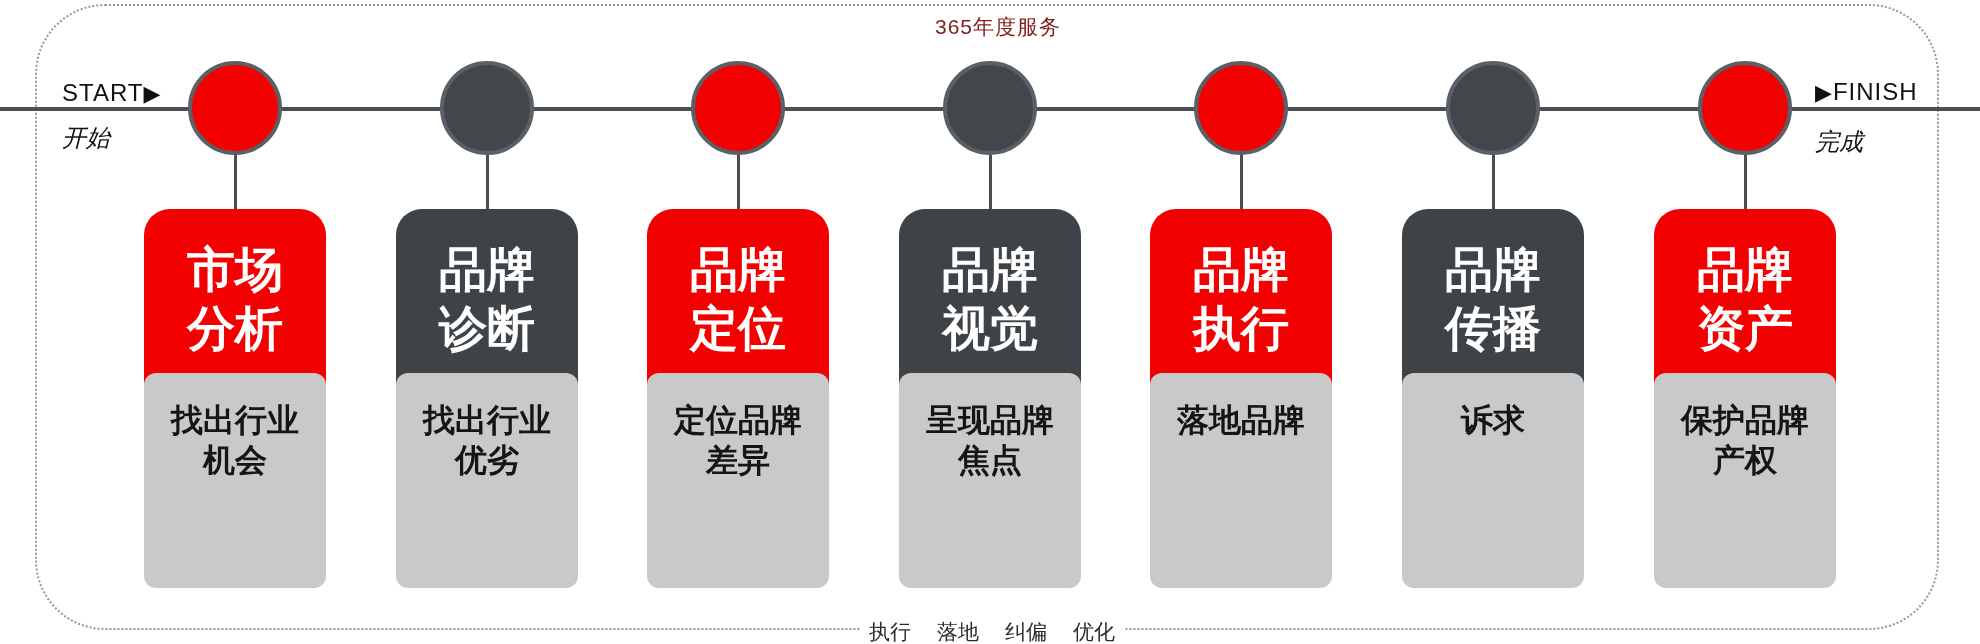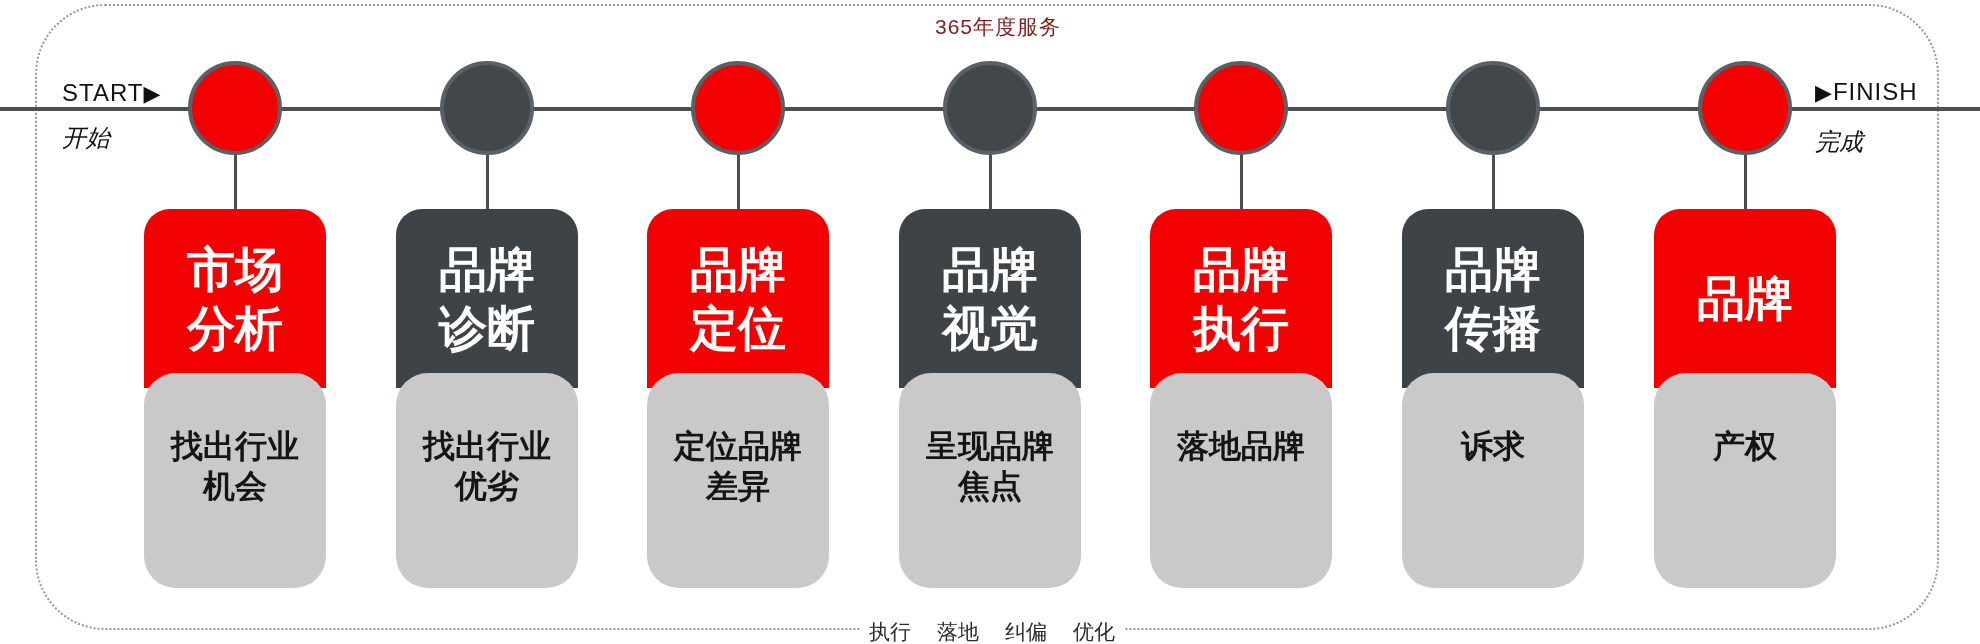--- a/index.html
+++ b/index.html
@@ -83,25 +83,25 @@
     font-size:48px;font-weight:700;
     line-height:59px;
     text-align:center;
   }
   .card-header.red{background:#f30000;}
   .card-header.dark{background:#3e4348;}
   .card-body{
     position:absolute;
     left:0;top:373px;
     width:182px;height:215px;
-    border-radius:32px;
+    border-radius:12px;
     background:#c9c9c9;
     z-index:3;
     box-sizing:border-box;
-    padding-top:53px;
+    padding-top:27px;
     text-align:center;
     color:#151515;
     font-size:32px;font-weight:700;
     line-height:40px;
   }
   .footer-labels{
     position:absolute;
     left:992px;top:620px;
     transform:translateX(-50%);
     display:flex;
@@ -212,22 +212,24 @@
     <div class="card-body">
       <div>诉求</div>
     </div>
   </div>
 
   <div class="stage" style="left: 1654px;">
     <div class="connector"></div>
     <div class="node red"></div>
     <div class="card-header red">
       <div>品牌</div>
-    </div>
-    <div class="card-body">
+      <div>资产</div>
+    </div>
+    <div class="card-body">
+      <div>保护品牌</div>
       <div>产权</div>
     </div>
   </div>
 </div>
 
   <div class="footer-labels">
     <span>执行</span>
     <span>落地</span>
     <span>纠偏</span>
     <span>优化</span>

